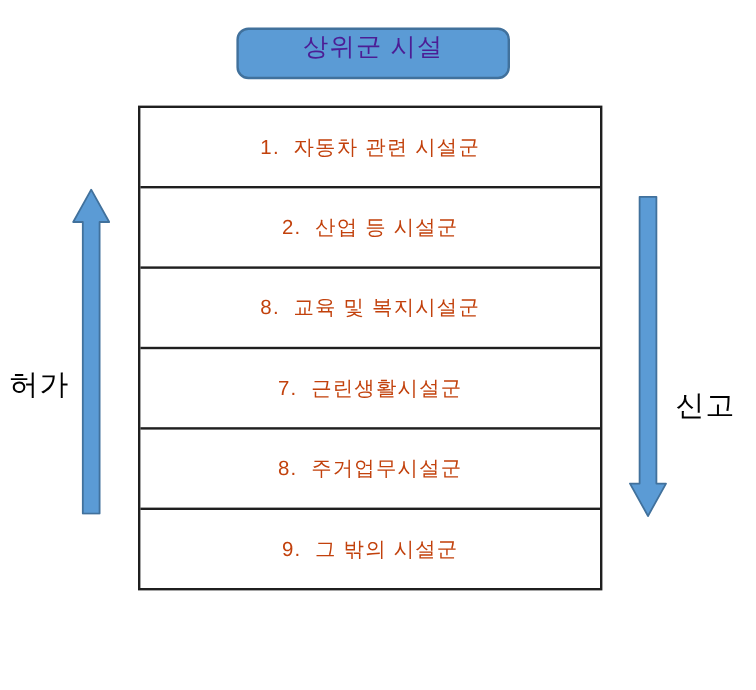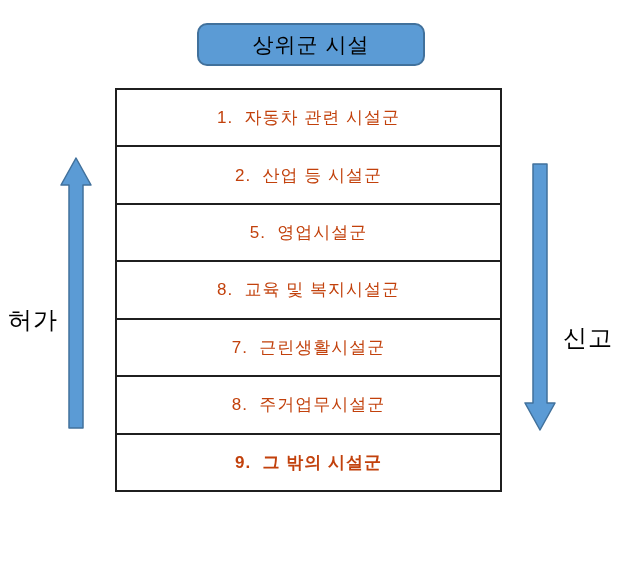--- a/index.html
+++ b/index.html
@@ -15,23 +15,23 @@
     background: #ffffff;
     overflow: hidden;
   }
   .blue-box {
     position: absolute;
     box-sizing: border-box;
     background: #5B9BD5;
     border: 2px solid #41719C;
     border-radius: 10px;
     display: flex;
-    align-items: center;
+    align-items: flex-start;
     justify-content: center;
-    color: #000000;
+    color: #4c1d95;
     font-size: 21px;
     letter-spacing: 1px;
   }
   .blue-box.top    { left: 197px; top: 23px;  width: 228px; height: 43px; }
   .blue-box.bottom { left: 193px; top: 507px; width: 228px; height: 45px; }
 
   .facility-table {
     position: absolute;
     left: 115px;
     top: 88px;
@@ -47,21 +47,21 @@
     flex: 1 1 0;
     display: flex;
     align-items: center;
     justify-content: center;
     border-bottom: 2px solid #1f1f1f;
     color: #c2410c;
     font-size: 17px;
     letter-spacing: 1px;
     white-space: pre;
   }
-  .facility-row:last-child { border-bottom: none; font-weight: bold; }
+  .facility-row:last-child { border-bottom: none; }
 
   .arrow-svg {
     position: absolute;
     display: block;
   }
   .arrow-svg.up   { left: 56px;  top: 157px; }
   .arrow-svg.down { left: 520px; top: 163px; }
 
   .side-label {
     position: absolute;
@@ -79,21 +79,20 @@
 
 <div class="canvas">
 
   <div class="blue-box top">
     <span>상위군 시설</span>
   </div>
 
   <div class="facility-table">
     <div class="facility-row">1.  자동차 관련 시설군</div>
     <div class="facility-row">2.  산업 등 시설군</div>
-    <div class="facility-row">5.  영업시설군</div>
     <div class="facility-row">8.  교육 및 복지시설군</div>
     <div class="facility-row">7.  근린생활시설군</div>
     <div class="facility-row">8.  주거업무시설군</div>
     <div class="facility-row">9.  그 밖의 시설군</div>
   </div>
 
   <svg class="arrow-svg up" width="40" height="272" viewBox="0 0 40 272">
     <polygon points="20,1 5,28 13,28 13,271 27,271 27,28 35,28" stroke-width="1.5" stroke-linejoin="round" fill="#5B9BD5"></polygon>
     <polygon points="20,1 5,28 13,28 13,271 27,271 27,28 35,28" fill="none" stroke-width="1.5" stroke-linejoin="round" stroke="#41719C"></polygon>
   </svg>

